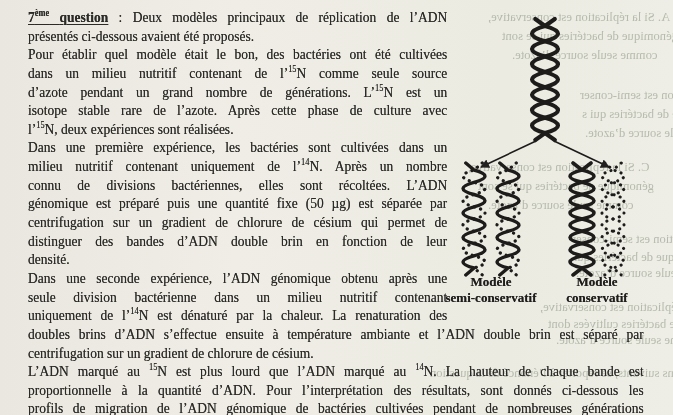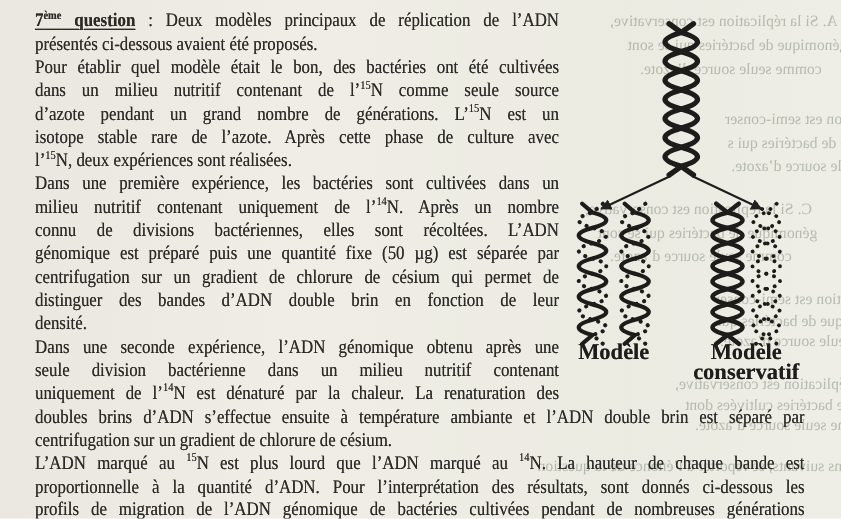--- a/index.html
+++ b/index.html
@@ -16,21 +16,21 @@
     font-size:15.4px;line-height:18.65px;
     text-shadow:0 0 .35px rgba(43,42,39,.75);
   }
   .tline{width:478px;height:18.65px;overflow:hidden;text-align:left;}
   .tline.wide{width:702px;}
   .tline.just{text-align:justify;text-align-last:justify;}
   .tline sup{font-size:.62em;line-height:0;vertical-align:super;}
   .qhead{font-weight:bold;text-decoration:underline;text-decoration-thickness:1.3px;text-underline-offset:2px;}
   
   .dlabel{position:absolute;z-index:3;width:170px;text-align:center;
-    font-weight:bold;font-size:18px;line-height:15.5px;color:#1e1d1b;
+    font-weight:bold;font-size:13px;line-height:15.5px;color:#1e1d1b;
     text-shadow:0 0 .35px rgba(30,29,27,.7);}
   
   .bleed-layer{position:absolute;inset:0;z-index:1;}
   .bleed{position:absolute;white-space:nowrap;font-size:12.6px;
     color:rgba(135,146,130,.55);transform:scaleX(-1);filter:blur(.45px);}
   svg.diagram{position:absolute;left:0;top:0;z-index:2;}
 </style>
 </head>
 <body>
 
@@ -80,20 +80,21 @@
       <g>
         <path d="M 604.8 163 L 613 170 Q 635.0 176.1 613 182.3 Q 591.0 188.4 613 194.5 Q 635.0 200.6 613 206.8 Q 591.0 212.9 613 219.0 Q 635.0 225.1 613 231.3 Q 591.0 237.4 613 243.5 Q 635.0 249.6 613 255.8 Q 591.0 261.9 613 268.0 L 604.8 275" fill="none" stroke="#1d1c1a" stroke-linecap="round" stroke-width="3.04" stroke-dasharray="0.1 6.3"></path>
         <path d="M 621.3 163 L 613 170 Q 591.0 176.1 613 182.3 Q 635.0 188.4 613 194.5 Q 591.0 200.6 613 206.8 Q 635.0 212.9 613 219.0 Q 591.0 225.1 613 231.3 Q 635.0 237.4 613 243.5 Q 591.0 249.6 613 255.8 Q 635.0 261.9 613 268.0 L 621.3 275" fill="none" stroke="#1d1c1a" stroke-linecap="round" stroke-width="3.04" stroke-dasharray="0.1 6.3"></path>
       </g>
       <line x1="536" y1="141" x2="481" y2="167" stroke="#1d1c1a" stroke-width="1.6" marker-end="url(#ah)"></line>
       <line x1="554" y1="141" x2="609" y2="167" stroke="#1d1c1a" stroke-width="1.6" marker-end="url(#ah)"></line>
     </svg>
 
   <div class="dlabel" style="left:406px;top:274px">
     <div>Modèle</div>
+    <div>semi-conservatif</div>
   </div>
   <div class="dlabel" style="left:512px;top:274px">
     <div>Modèle</div>
     <div>conservatif</div>
   </div>
 
   <div class="textflow" id="textflow">
     <div class="tline just">
       <span class="qhead"><span>7</span><sup>ème</sup> <span>question</span></span><span> : </span><span>Deux modèles principaux de réplication de l’ADN</span>
     </div>

